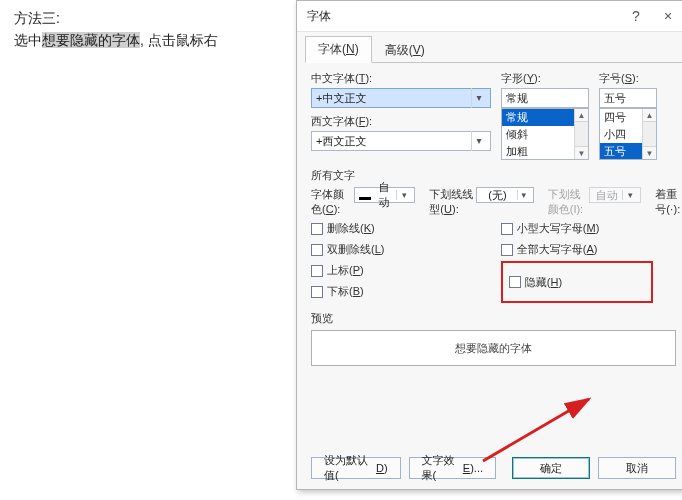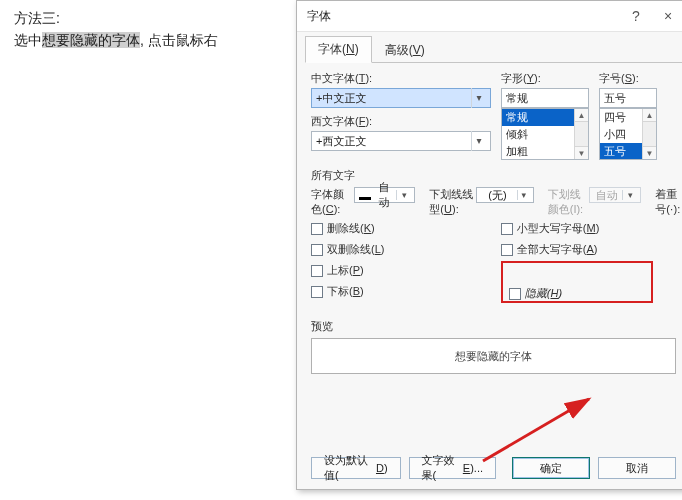--- a/index.html
+++ b/index.html
@@ -206,21 +206,21 @@
   .disabled.small-combo, .disabled.combo { background:#f9f9f9; border-color:#d0d6dd; }
   .swatch {
     width:14px;height:12px;margin-right:2px;position:relative;
   }
   .swatch.auto::after{
     content:"";position:absolute;left:1px;right:1px;bottom:1px;height:3px;background:#000;
   }
   
   .effects-row {
     display: flex;
-    margin-bottom: 16px;
+    margin-bottom: 8px;
   }
   .effects-col {
     width: 52%;
     display: flex;
     flex-direction: column;
     gap: 6px;
   }
   .effects-col.right { width: 48%; }
   .check {
     display: flex;
@@ -235,23 +235,22 @@
     background: #fff;
     box-sizing: border-box;
   }
   .red-box {
     border: 2px solid #d62020;
     padding: 0 6px;
     width: 152px;
     height: 42px;
     box-sizing: border-box;
     display: flex;
-    align-items: flex-end;
+    align-items: center;
     margin-top: -2px;
-    font-style: italic;
   }
   
   .preview-box {
     border: 1px solid #b0b0b0;
     background: #ffffff;
     height: 34px;
     display: flex;
     align-items: center;
     justify-content: center;
     font-size: 11px;

